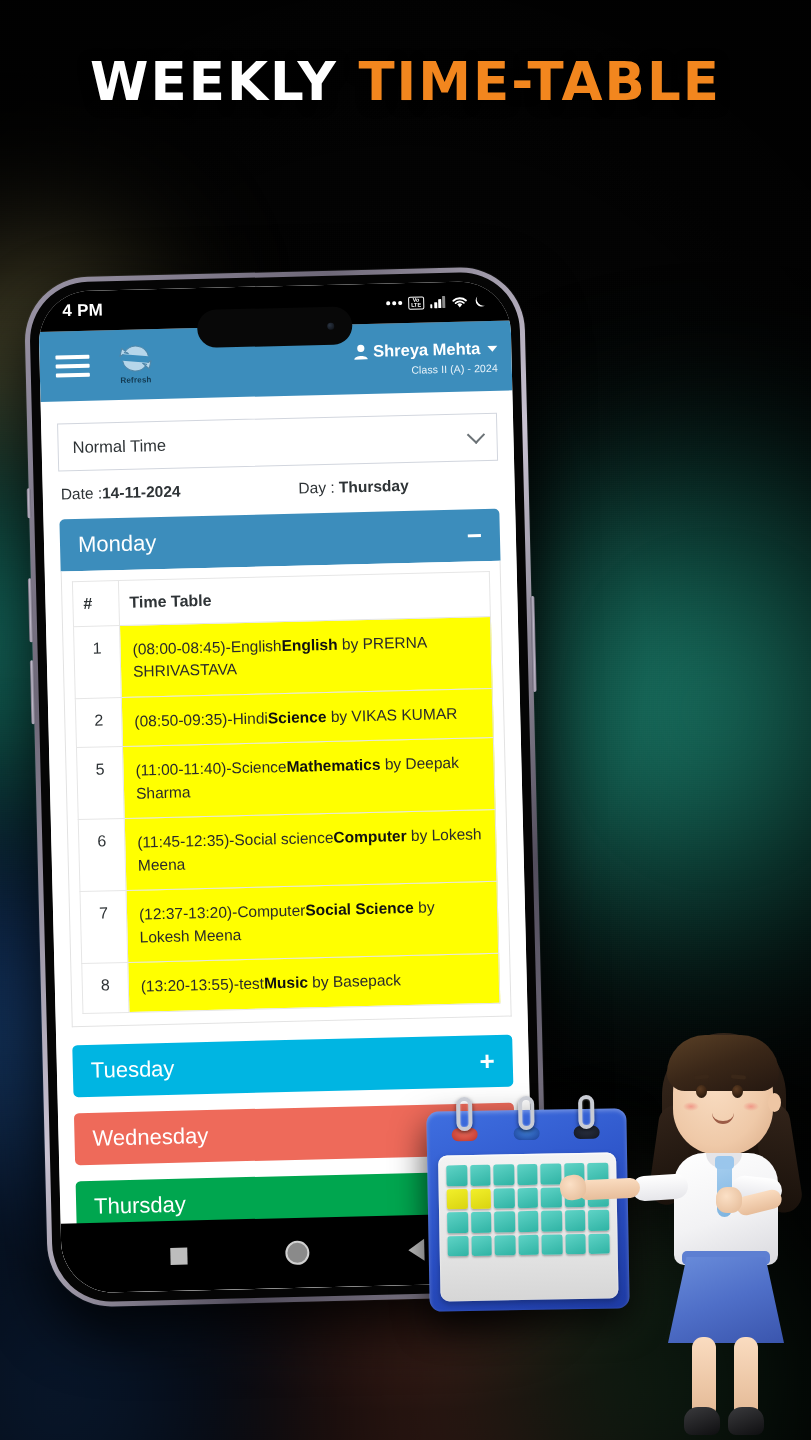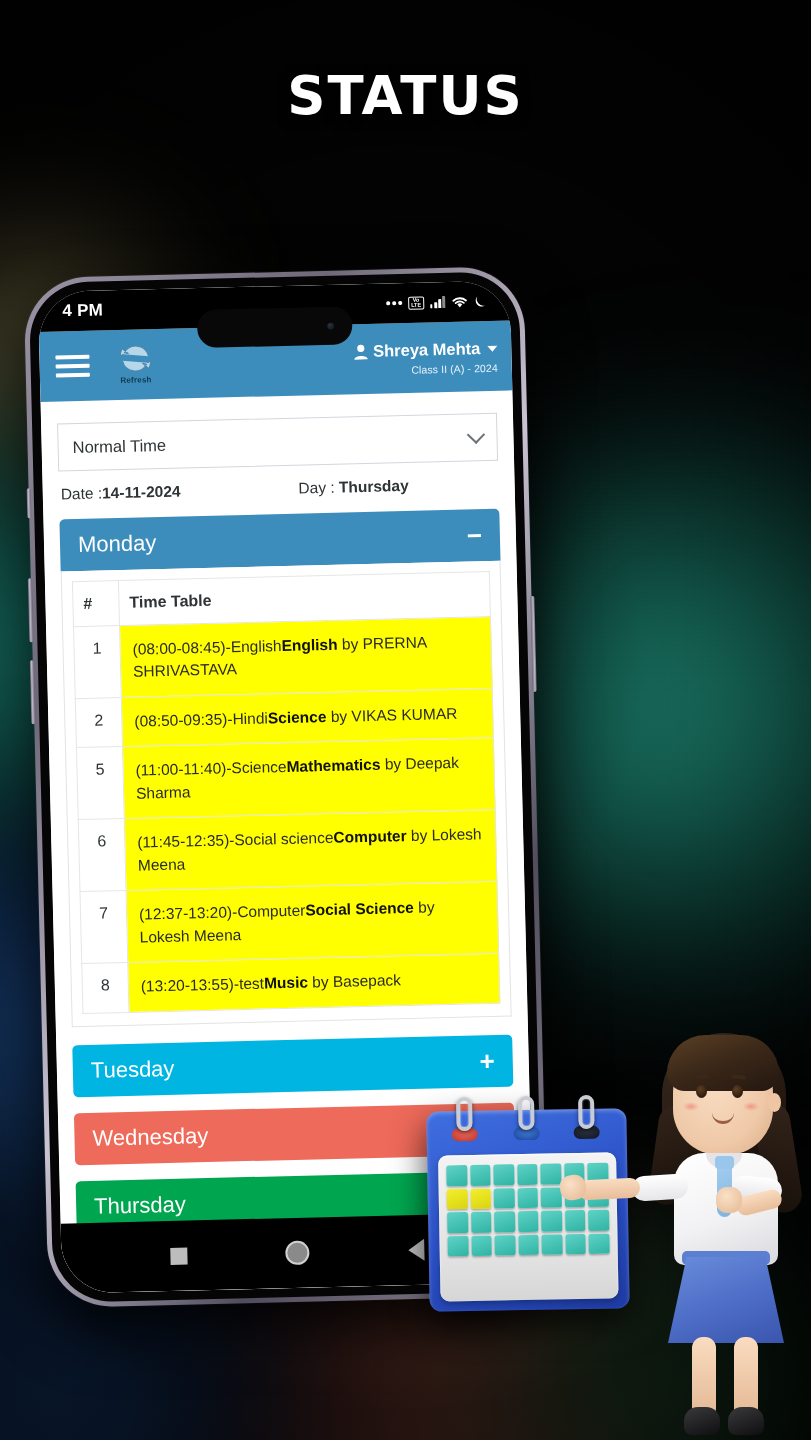--- a/index.html
+++ b/index.html
@@ -229,21 +229,21 @@
   <div class="glow g-blue-l"></div>
   <div class="glow g-teal-r"></div>
   <div class="glow g-pink-b"></div>
   <div class="glow g-blue-b"></div>
   <div class="glow g-green-b"></div>
   <div id="noise"></div>
   <div id="vignette"></div>
 </div>
 
 <div id="title-block">
-  <div class="title-line" id="title-l2">STATUS</div>
+  <div class="title-line" id="title-l1"><span>WEEKLY </span><span class="accent">TIME-TABLE</span></div>
 </div>
 
 <div id="phone-wrap">
   <div id="phone-frame">
     <div class="side-btn" id="btn-silent"></div>
     <div class="side-btn" id="btn-volup"></div>
     <div class="side-btn" id="btn-voldn"></div>
     <div class="side-btn" id="btn-power"></div>
 
     <div id="phone-body">

